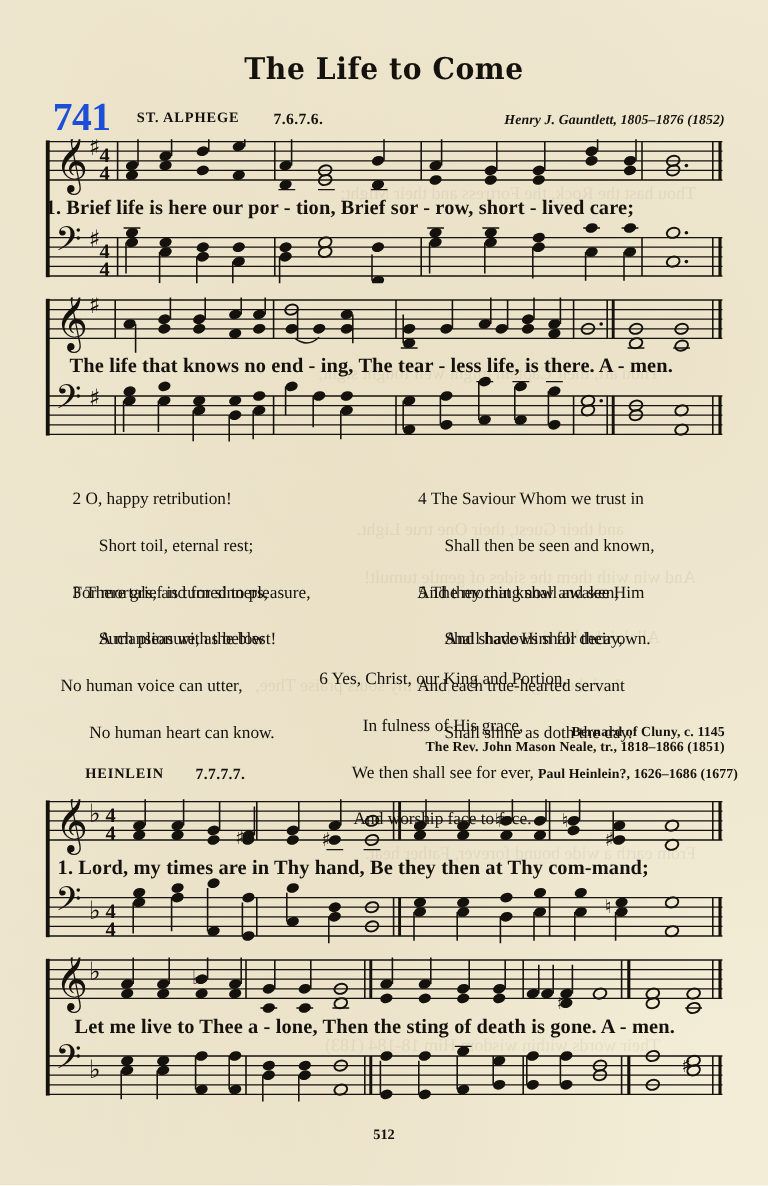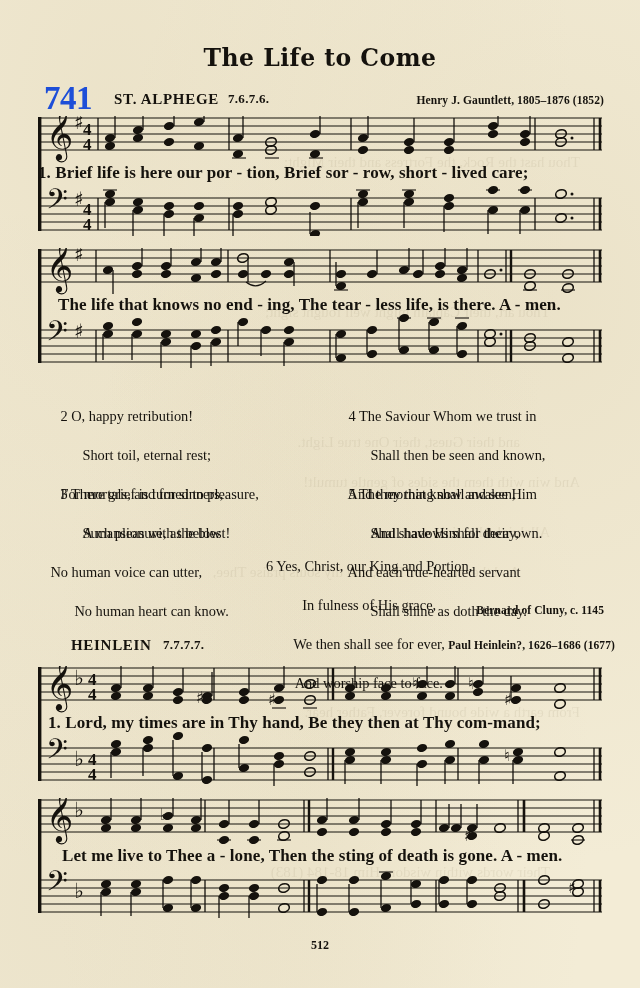--- a/index.html
+++ b/index.html
@@ -61,21 +61,21 @@
     position: absolute;
     left: 44px;
     top: 80px;
     font-size: 33px;
     font-weight: 700;
     letter-spacing: -0.5px;
     color: #1d4ed8;
   }
   .tune-name {
     position: absolute;
-    font-size: 15px;
+    font-size: 12px;
     font-weight: 700;
     letter-spacing: 0.7px;
     color: #15120d;
   }
   .tune-meter {
     position: absolute;
     font-size: 13px;
     font-weight: 700;
     letter-spacing: 0.3px;
     color: #15120d;
@@ -156,21 +156,21 @@
       <div class="bleed-line" style="top: 560px; left: 120px;">And the singers of Thee,  and thy souls praise Thee,</div>
       <div class="bleed-line" style="top: 700px; left: 60px;">From earth a wide bound forever, Father hear.</div>
       <div class="bleed-line" style="top: 860px; left: 90px;">Their words within wisdom Him  18-184 (183)</div>
     </div>
 
   <div class="title">The Life to Come</div>
 
   <div class="hymn-number">741</div>
   <div class="tune-name" style="left:114px; top:91px;">ST. ALPHEGE</div>
   <div class="tune-meter" style="left:228px; top:91px;">7.6.7.6.</div>
-  <div class="composer" style="right:36px; top:94px;">Henry J. Gauntlett, 1805–1876 (1852)</div>
+  <div class="composer" style="right:36px; top:94px;font-style:italic;">Henry J. Gauntlett, 1805–1876 (1852)</div>
 
   <div class="system" style="top:116px;">
     <svg class="stave-svg" width="566" height="120" viewBox="0 0 566 120">
       <g stroke="#15120d" stroke-width="1.1">
 
         <line x1="2" y1="2" x2="564" y2="2"></line>
         <line x1="2" y1="10" x2="564" y2="10"></line>
         <line x1="2" y1="18" x2="564" y2="18"></line>
         <line x1="2" y1="26" x2="564" y2="26"></line>
         <line x1="2" y1="34" x2="564" y2="34"></line>
@@ -499,20 +499,21 @@
   </div>
 
   <div class="verse-center" style="top:538px;">
     <span>6</span><span> </span><span>Yes, Christ, our King and Portion,</span><br>
     <span>In fulness of His grace,</span><br>
     <span>We then shall see for ever,</span><br>
     <span>And worship face to face.</span>
   </div>
 
   <div class="attrib" style="top:604px;">Bernard of Cluny, c. 1145</div>
+  <div class="attrib" style="top:617px;">The Rev. John Mason Neale, tr., 1818–1866 (1851)</div>
 
   <div class="tune-name" style="left:71px; top:637px;">HEINLEIN</div>
   <div class="tune-meter" style="left:163px; top:637px;">7.7.7.7.</div>
   <div class="composer" style="right:25px; top:639px;">Paul Heinlein?, 1626–1686 (1677)</div>
 
   <div class="system" style="top:666px;">
     <svg class="stave-svg" width="566" height="120" viewBox="0 0 566 120">
       <g stroke="#15120d" stroke-width="1.1">
         <line x1="2" y1="2" x2="564" y2="2"></line>
         <line x1="2" y1="10" x2="564" y2="10"></line>

